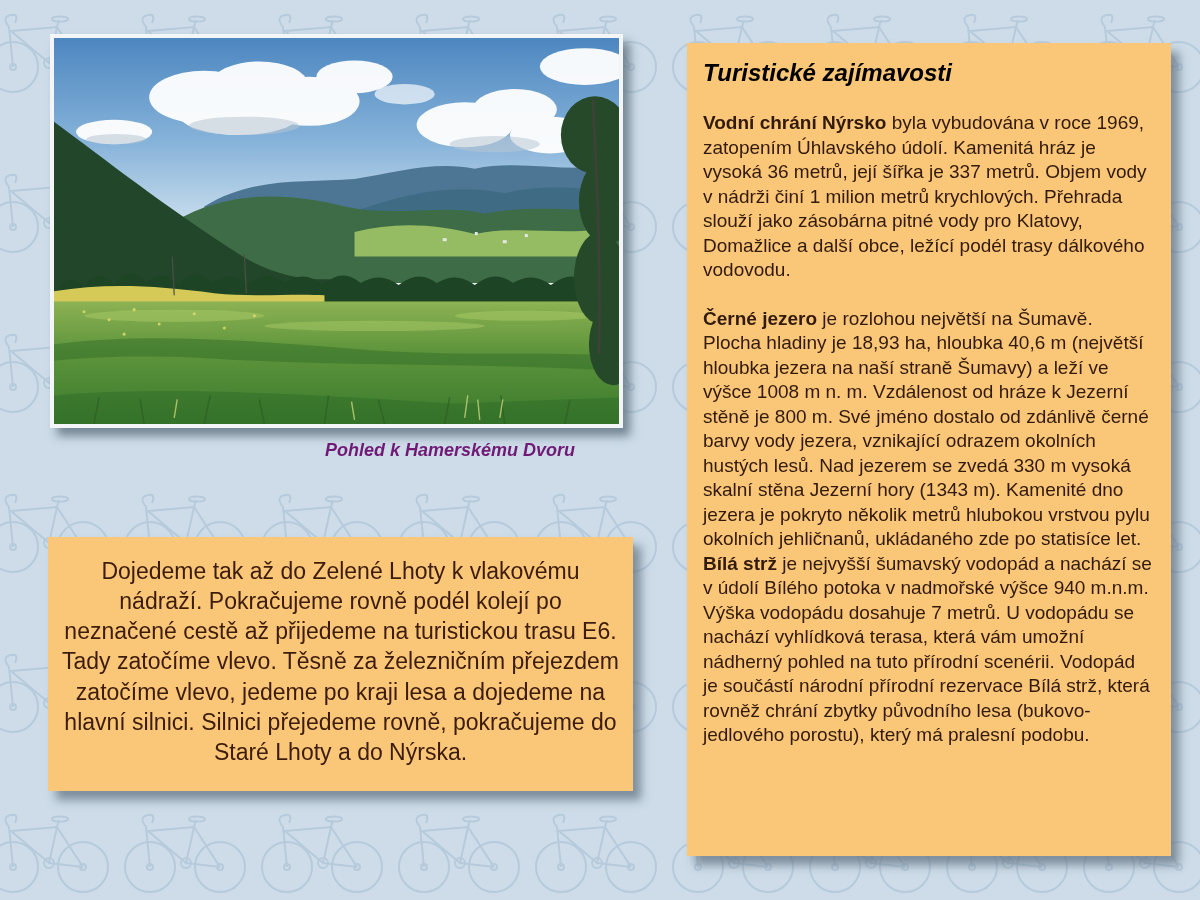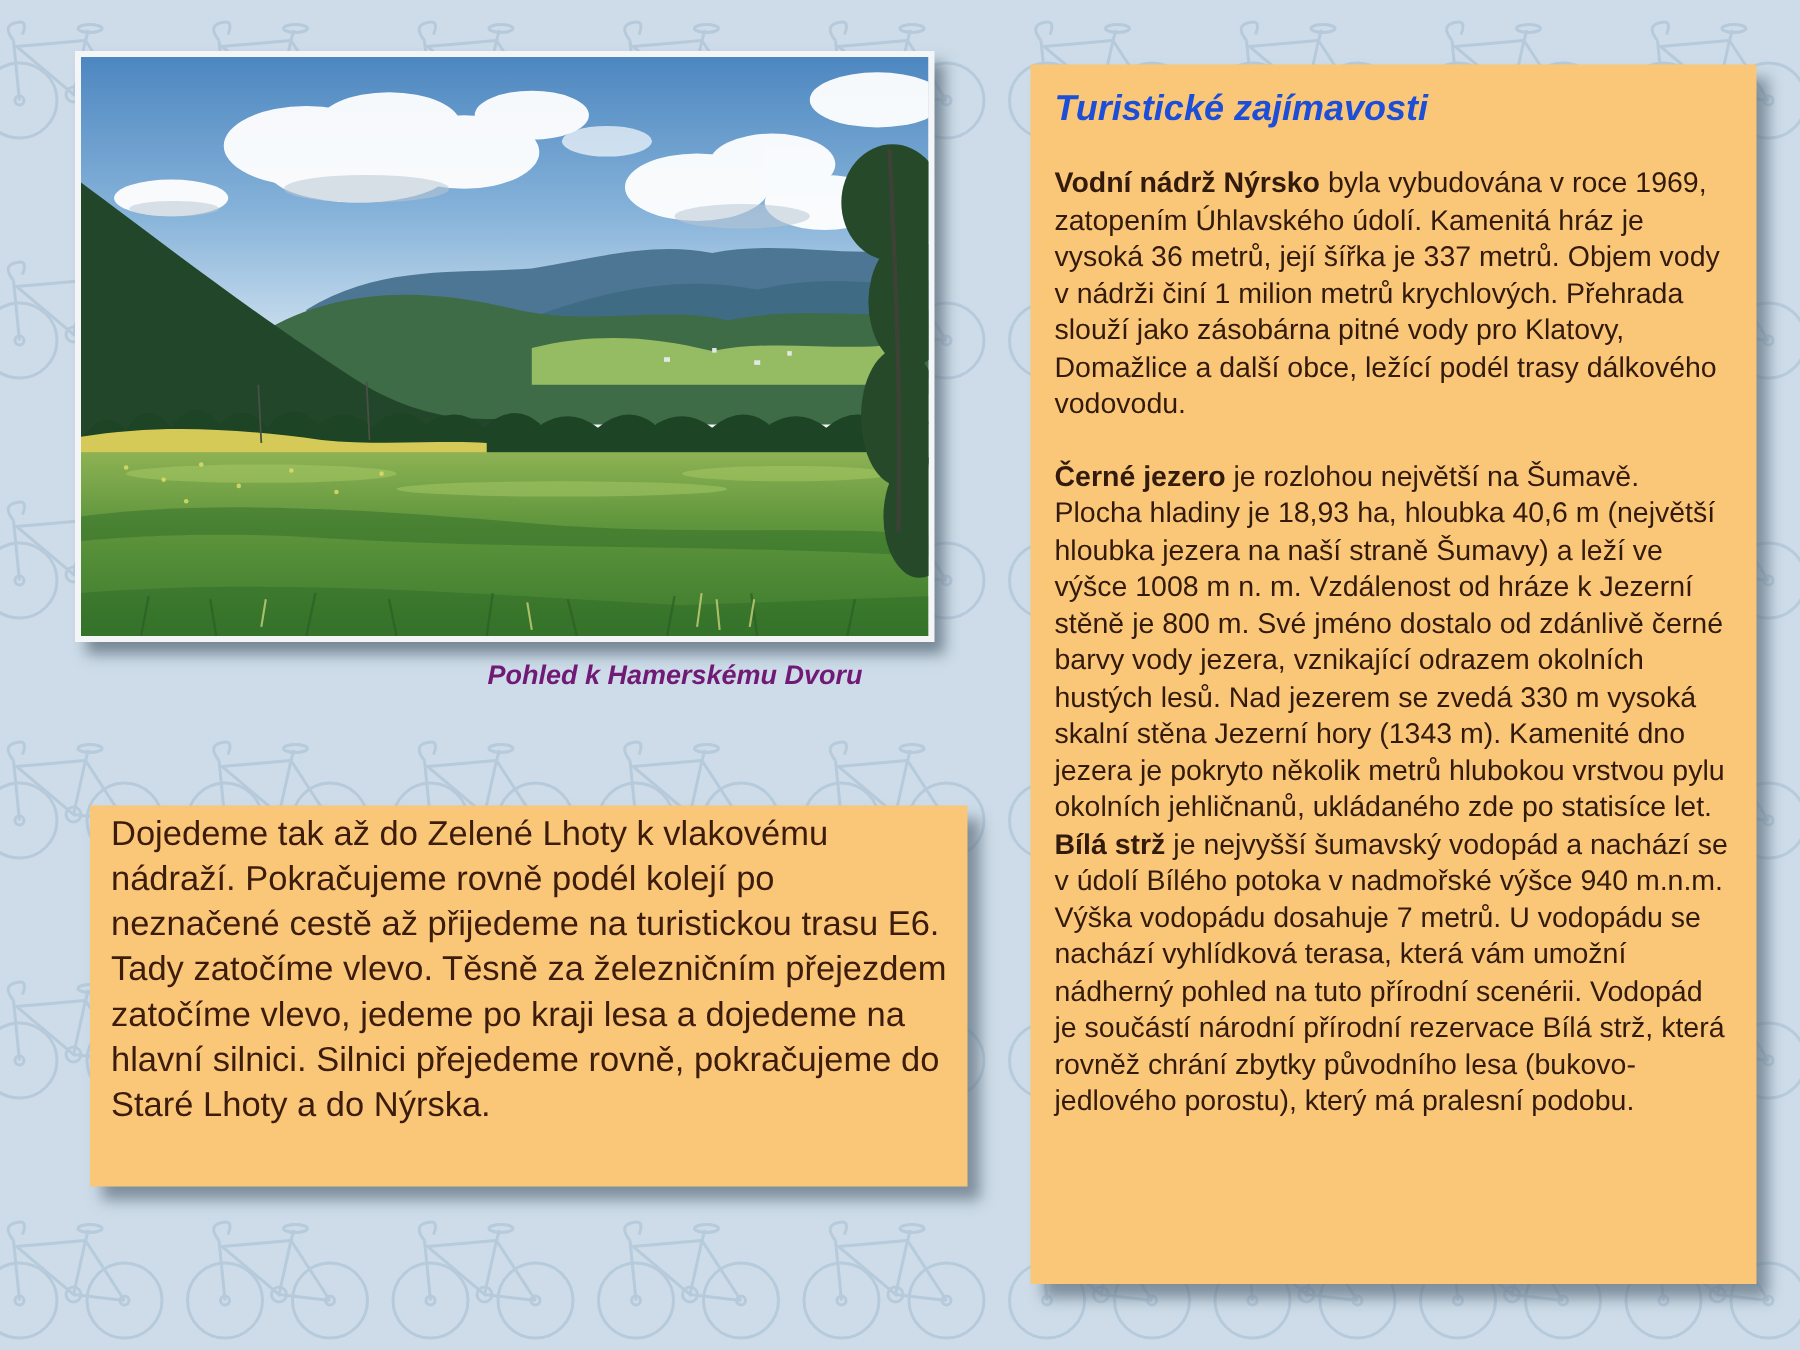--- a/index.html
+++ b/index.html
@@ -34,38 +34,39 @@
     color:#701a75;
   }
 
   .orange-box{
     position:absolute;
     background:#fac678;
     box-shadow:8px 9px 9px rgba(95,112,128,0.72);
     box-sizing:border-box;
   }
   .route-box{
-    left:60px;top:537px;
+    left:48px;top:537px;
     width:585px;height:254px;
-    padding:3px 14px;
+    padding:19px 14px;
     font-size:23px;
     line-height:1.31;
     color:#3c1c0c;
+    text-align:center;
   }
   .info-box{
     left:687px;top:43px;
     width:484px;height:813px;
     padding:14px 16px;
     color:#321a0c;
   }
   .info-title{
     font-size:24px;
     font-weight:bold;
     font-style:italic;
-    color:#1d4ed8;
+    color:#000000;
     margin:2px 0 24px 0;
   }
   .info-par{
     font-size:19px;
     line-height:1.29;
     margin:0;
   }
   .info-par.gap{margin-top:24px;}
   .lead{font-weight:bold;}
 </style>
@@ -1052,18 +1053,18 @@
   </div>
 
   <div class="photo-caption">Pohled k Hamerskému Dvoru</div>
 
   <div class="orange-box route-box">
     <span>Dojedeme tak až do Zelené Lhoty k vlakovému nádraží. Pokračujeme rovně podél kolejí po neznačené cestě až přijedeme na turistickou trasu E6. Tady zatočíme vlevo. Těsně za železničním přejezdem zatočíme vlevo, jedeme po kraji lesa a dojedeme na hlavní silnici. Silnici přejedeme rovně, pokračujeme do Staré Lhoty a do Nýrska.</span>
   </div>
 
   <div class="orange-box info-box">
     <div class="info-title">Turistické zajímavosti</div>
-    <p class="info-par"><span class="lead">Vodní nádrž Nýrsko</span><span> byla vybudována v roce 1969, zatopením Úhlavského údolí. Kamenitá hráz je vysoká 36 metrů, její šířka je 337 metrů. Objem vody v nádrži činí 1 milion metrů krychlových. Přehrada slouží jako zásobárna pitné vody pro Klatovy, Domažlice a další obce, ležící podél trasy dálkového vodovodu.</span></p>
+    <p class="info-par"><span class="lead">Vodní chrání Nýrsko</span><span> byla vybudována v roce 1969, zatopením Úhlavského údolí. Kamenitá hráz je vysoká 36 metrů, její šířka je 337 metrů. Objem vody v nádrži činí 1 milion metrů krychlových. Přehrada slouží jako zásobárna pitné vody pro Klatovy, Domažlice a další obce, ležící podél trasy dálkového vodovodu.</span></p>
     <p class="info-par gap"><span class="lead">Černé jezero</span><span> je rozlohou největší na Šumavě. Plocha hladiny je 18,93 ha, hloubka 40,6 m (největší hloubka jezera na naší straně Šumavy) a leží ve výšce 1008 m n. m. Vzdálenost od hráze k Jezerní stěně je 800 m. Své jméno dostalo od zdánlivě černé barvy vody jezera, vznikající odrazem okolních hustých lesů. Nad jezerem se zvedá 330 m vysoká skalní stěna Jezerní hory (1343 m). Kamenité dno jezera je pokryto několik metrů hlubokou vrstvou pylu okolních jehličnanů, ukládaného zde po statisíce let.</span></p>
     <p class="info-par"><span class="lead">Bílá strž</span><span> je nejvyšší šumavský vodopád a nachází se v údolí Bílého potoka v nadmořské výšce 940 m.n.m. Výška vodopádu dosahuje 7 metrů. U vodopádu se nachází vyhlídková terasa, která vám umožní nádherný pohled na tuto přírodní scenérii. Vodopád je součástí národní přírodní rezervace Bílá strž, která rovněž chrání zbytky původního lesa (bukovo-jedlového porostu), který má pralesní podobu.</span></p>
   </div>
 
 </div>
 
 </body></html>

